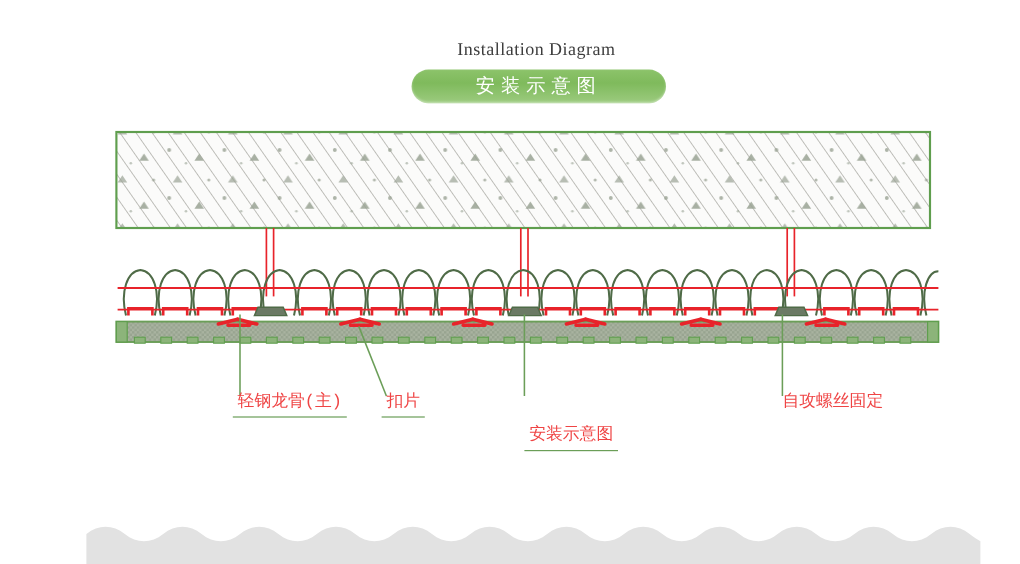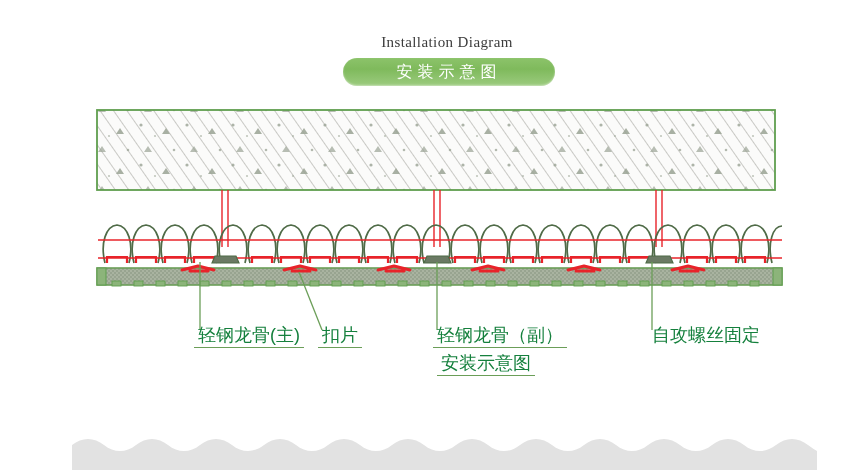--- a/index.html
+++ b/index.html
@@ -34,22 +34,22 @@
     font-family:"DejaVu Sans", sans-serif;
     white-space:nowrap;
   }
 
   
   #draw{position:absolute;left:0;top:0;width:850px;height:470px;}
 
   
   .lbl{
     position:absolute;
-    font-size:18px; color:#15803d;
-    font-family:Liberation Sans, sans-serif;
+    font-size:14px; color:#ef4444;
+    font-family:Liberation Mono, monospace;
     white-space:nowrap;
     line-height:20px;
     padding:0 4px 2px 4px;
     border-bottom:1.3px solid #6b9e58;
   }
   .lbl.noline{border-bottom:none;text-align:center;}
 </style>
 </head>
 <body>
 
@@ -223,21 +223,20 @@
 
       <line x1="630" y1="262" x2="630" y2="330"></line>
     </g>
   </svg>
 
   <div class="lbl" style="left:172px; top:325px;">轻钢龙骨(主)</div>
 
   <div class="lbl" style="left:296px; top:325px;">扣片</div>
 
 
-  <div class="lbl" style="left:411px; top:325px;">轻钢龙骨（副）</div>
 
   <div class="lbl" style="left:415px; top:353px;">安装示意图</div>
 
   <div class="lbl noline" style="left:626px; top:325px;">自攻螺丝固定</div>
 
   <svg style="position:absolute;left:0;top:425px;width:850px;height:45px;" viewBox="0 0 850 45" preserveAspectRatio="none">
     <path d="M 50 20
              C 60 12, 72 12, 82 20
              C 92 28, 104 28, 114 20
              C 124 12, 136 12, 146 20

